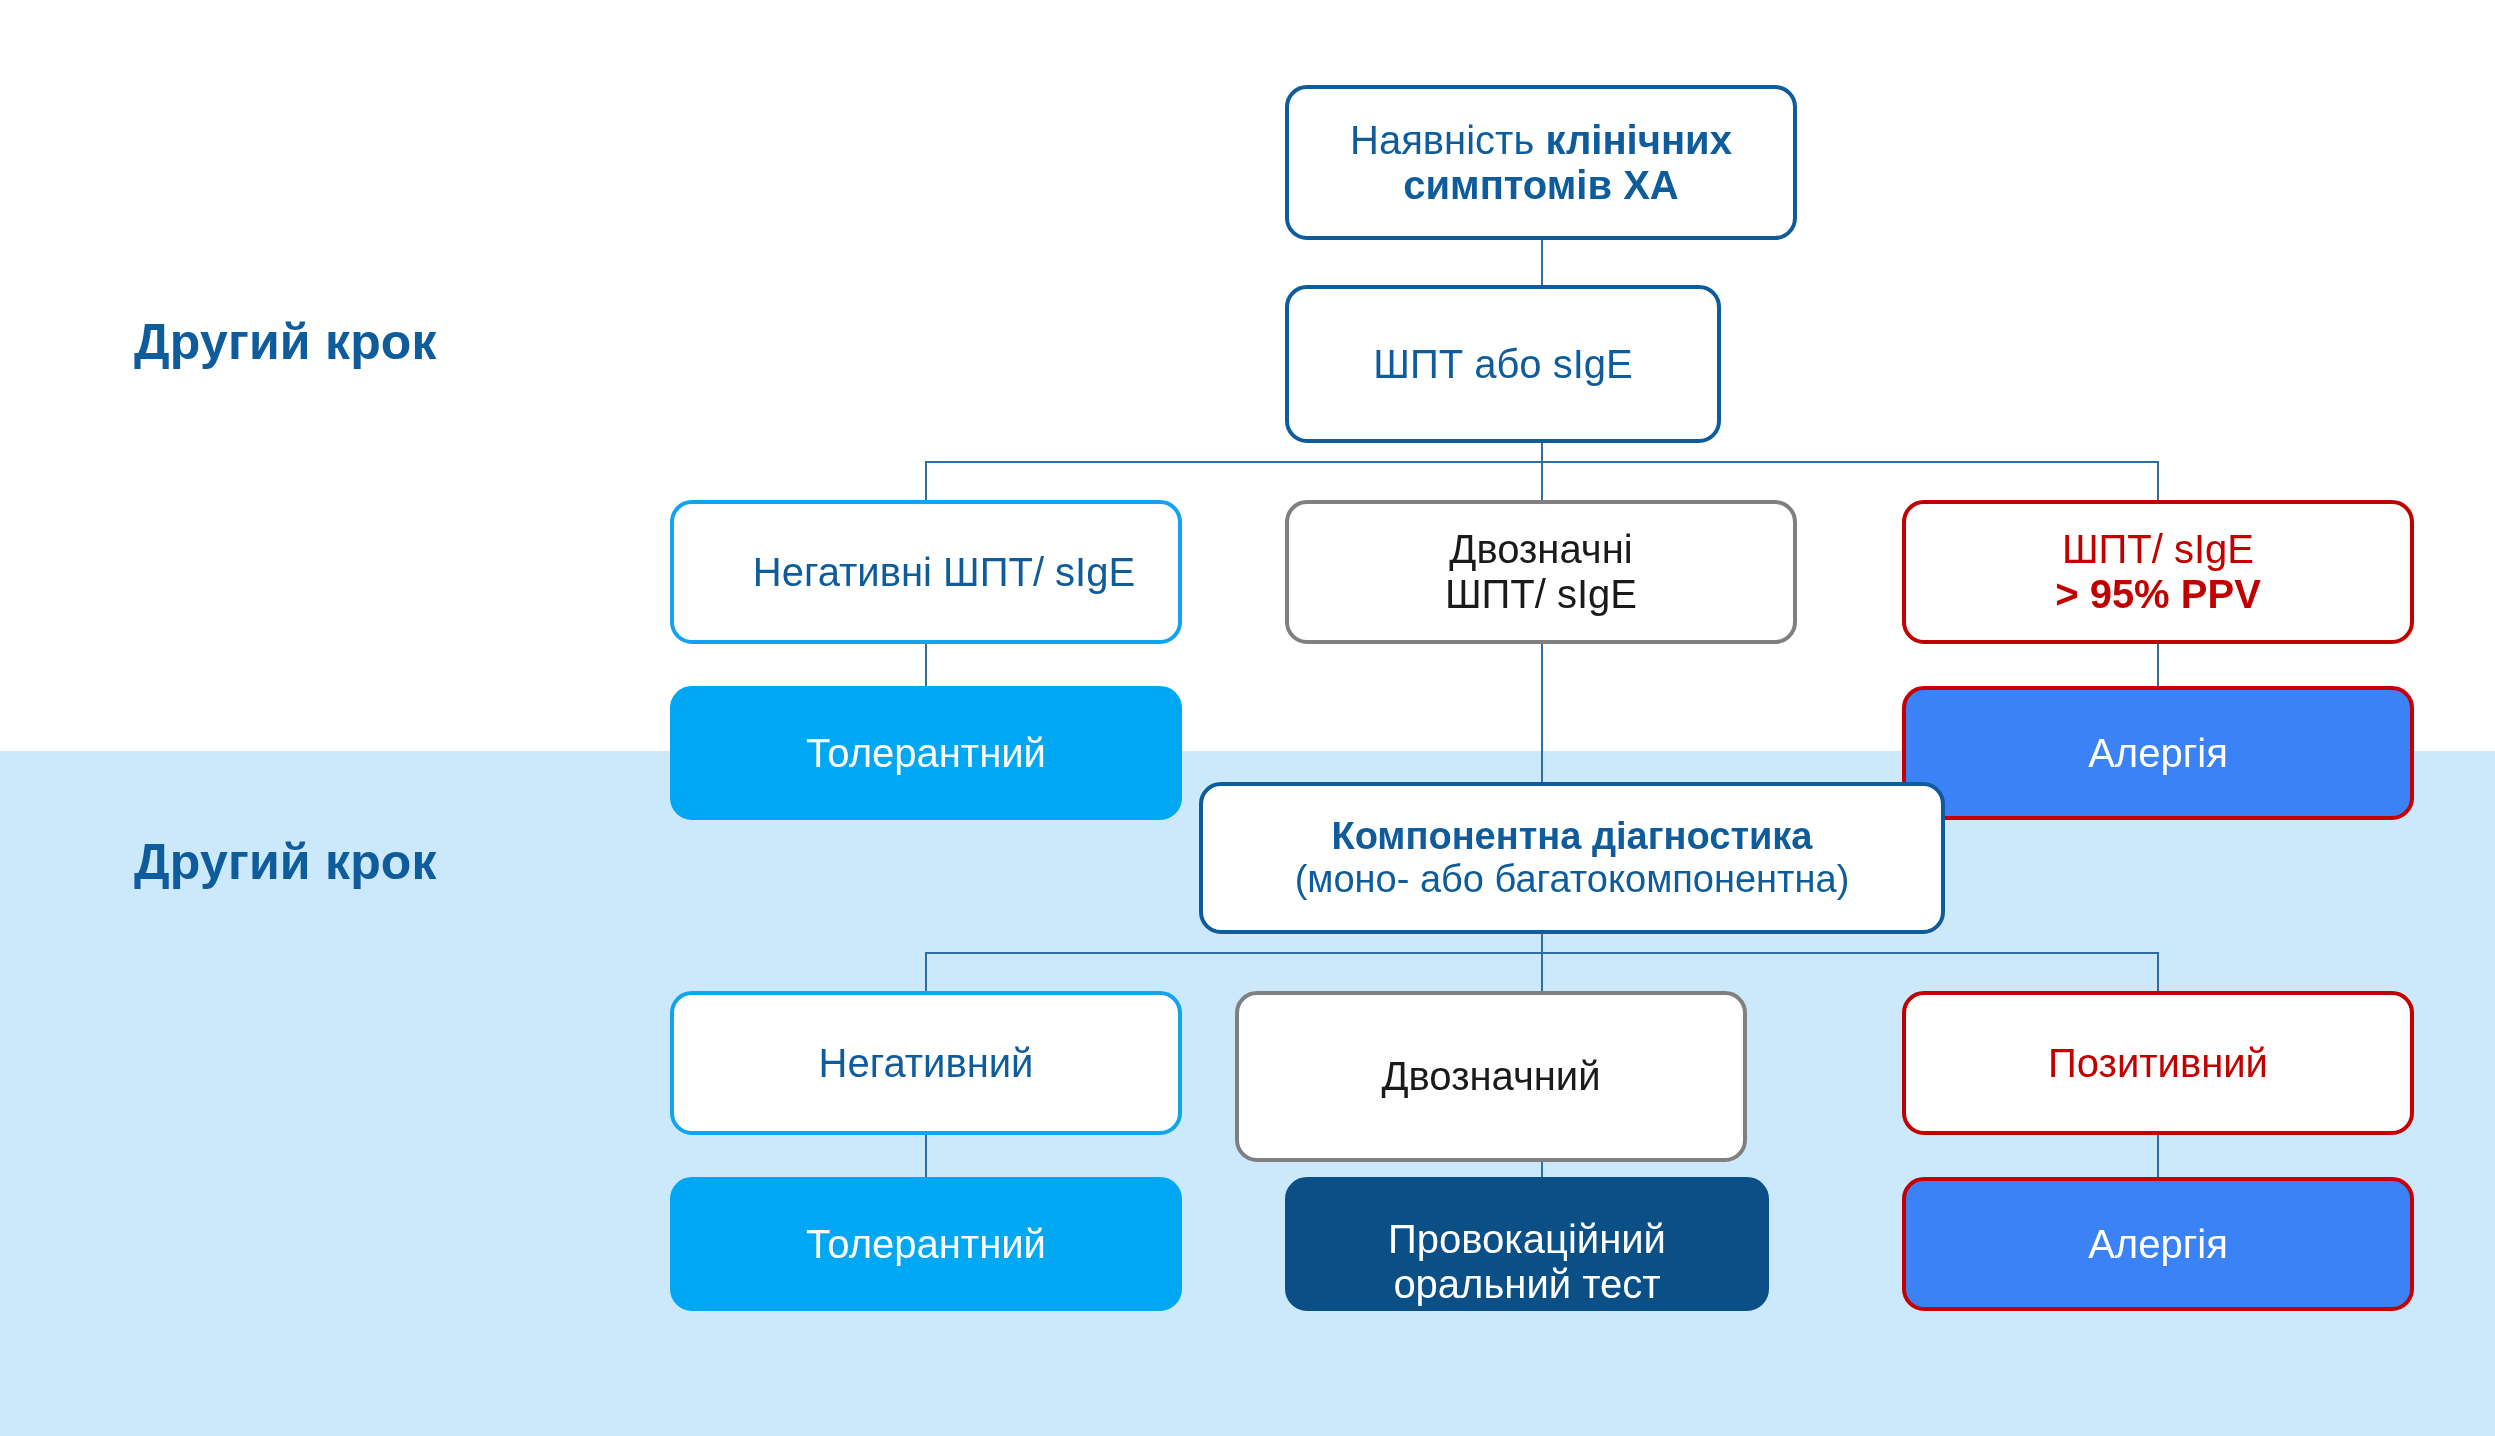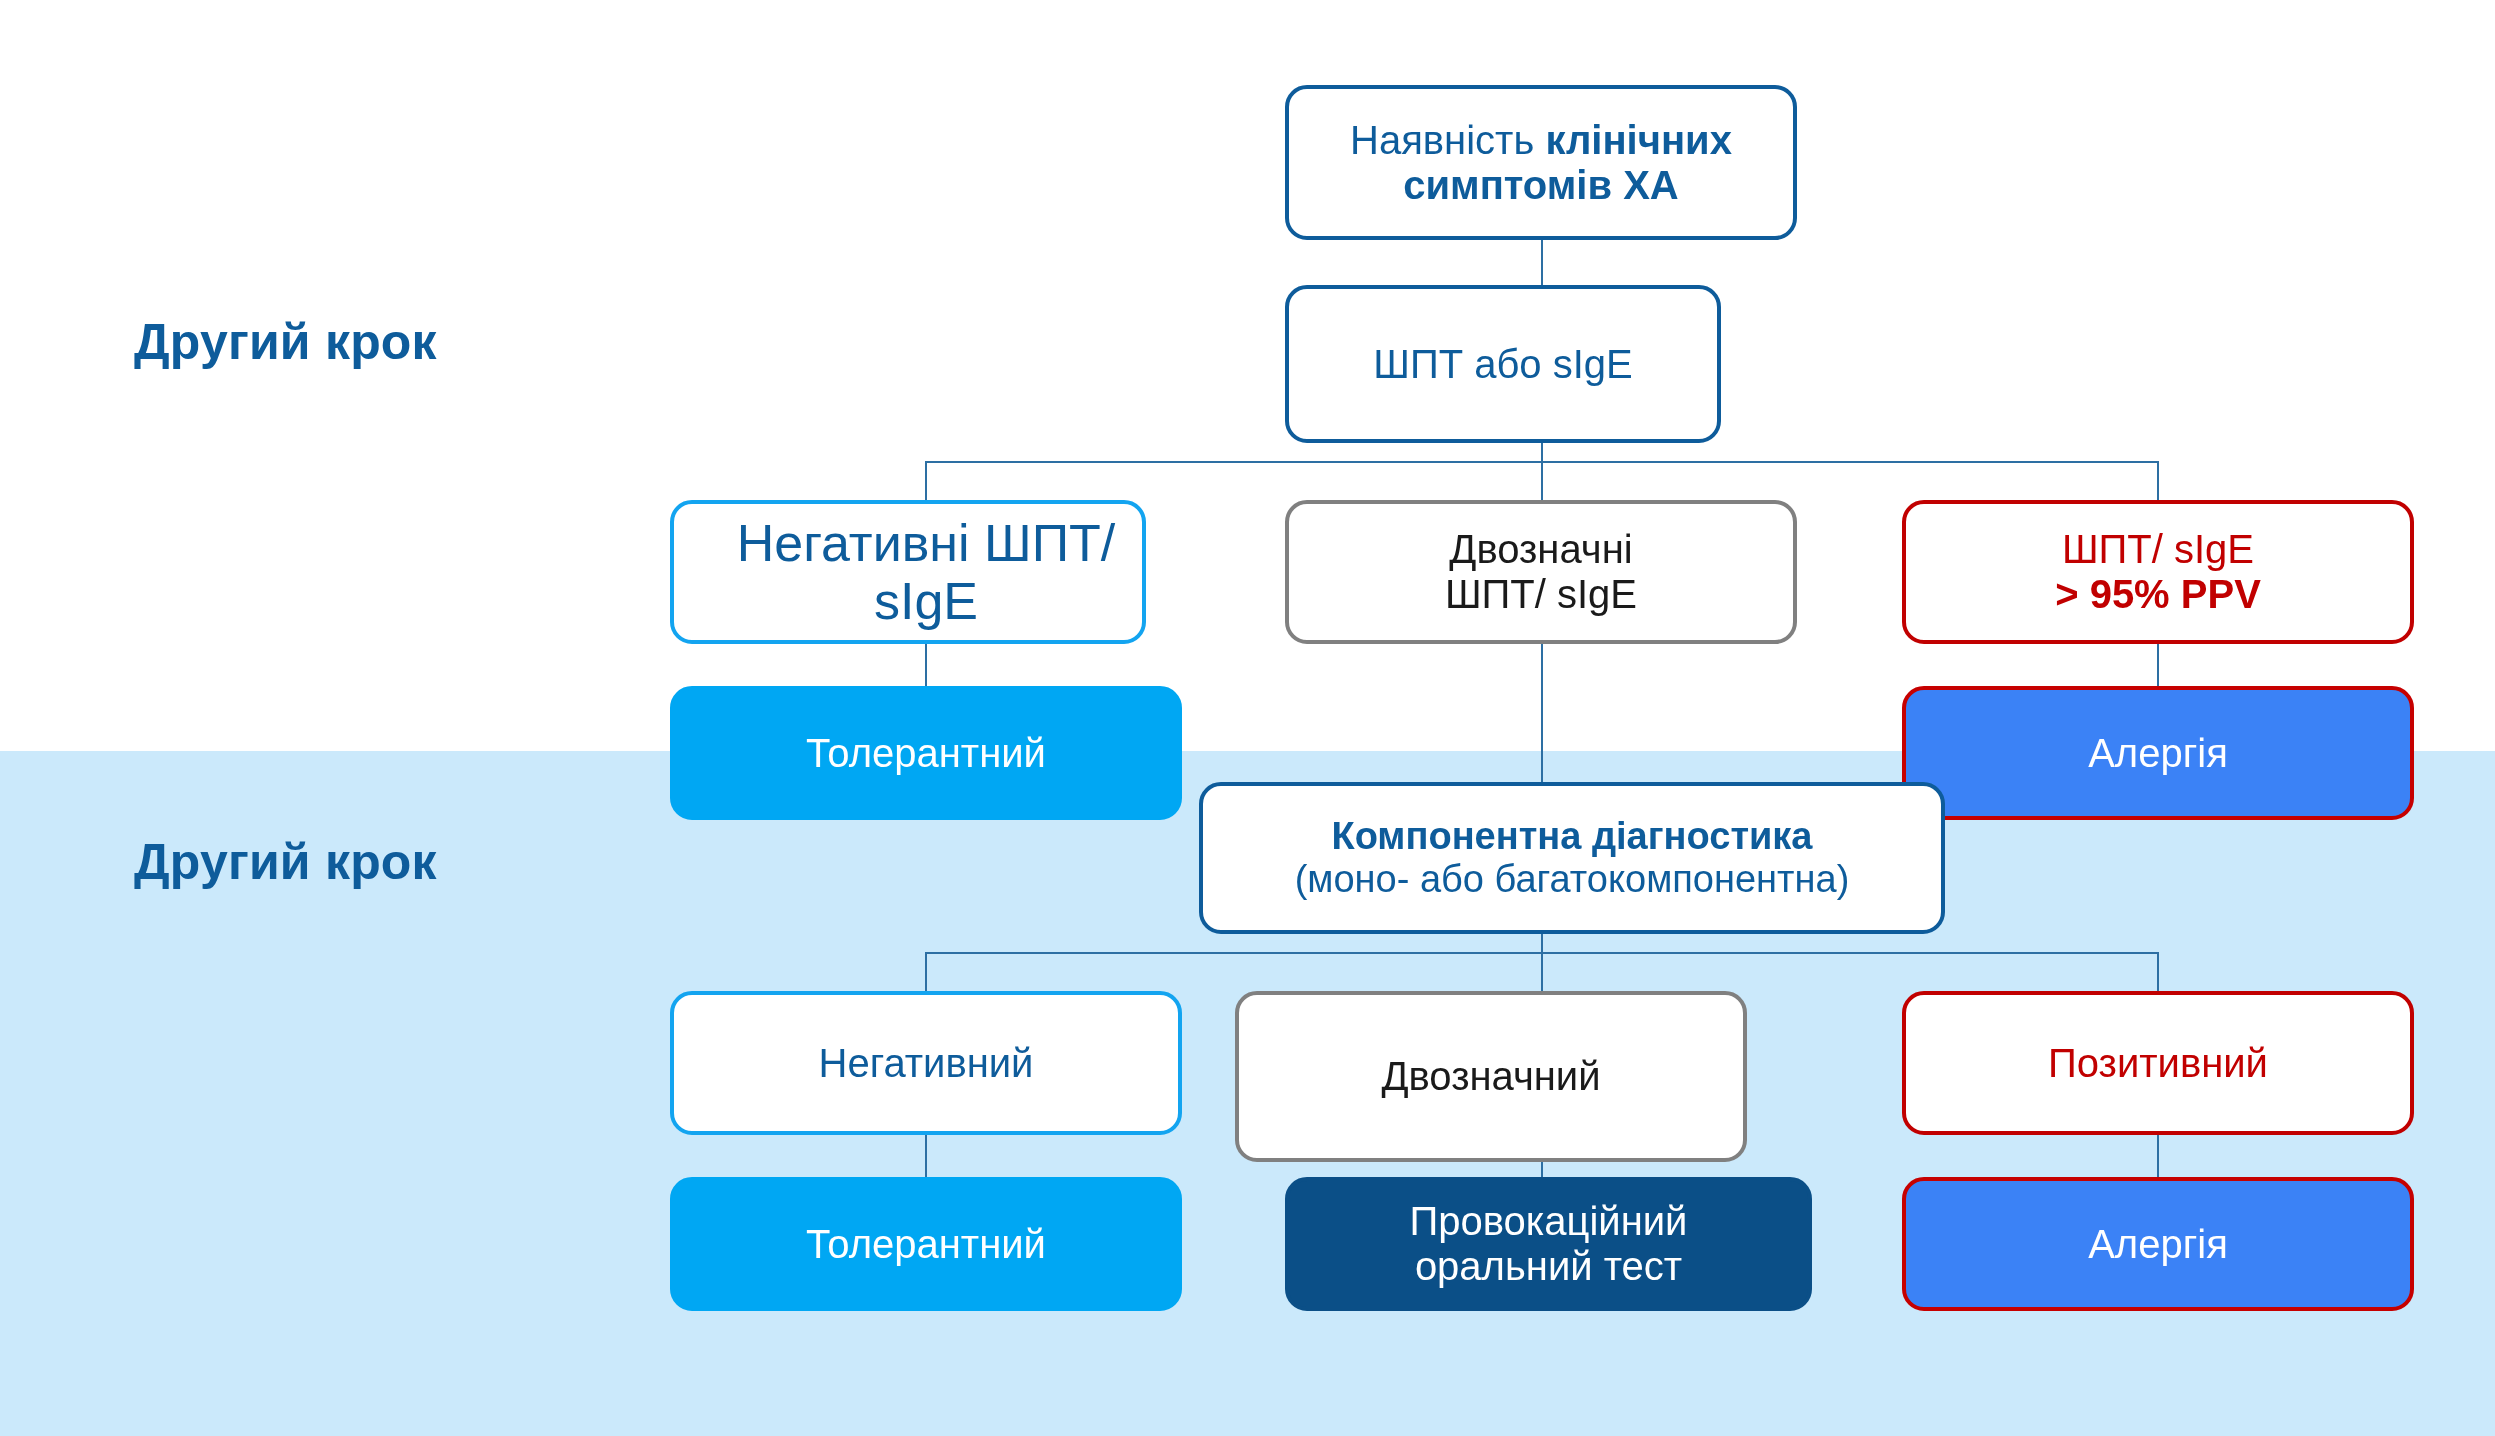--- a/index.html
+++ b/index.html
@@ -142,21 +142,21 @@
         <span class="r">Наявність </span><span class="b">клінічних</span>
       </span>
       <span class="ln b">симптомів ХА</span>
     </div>
   </div>
 
   <div class="node outline-navy" style="left:1285px; top:285px; width:436px; height:158px; font-size:40px;">
     <span class="ln r">ШПТ або sIgE</span>
   </div>
 
-  <div class="node outline-lightblue" style="left:670px; top:500px; width:476px; height:144px; font-size:52px;padding-left:46px;">
+  <div class="node outline-lightblue" style="left:670px; top:500px; width:512px; height:144px; font-size:40px;padding-left:46px;">
     <span class="ln r">Негативні ШПТ/ sIgE</span>
   </div>
 
   <div class="node outline-grey" style="left:1285px; top:500px; width:512px; height:144px; font-size:40px;">
     <div>
       <span class="ln r">Двозначні</span>
       <span class="ln r">ШПТ/ sIgE</span>
     </div>
   </div>
 
@@ -191,21 +191,21 @@
   </div>
 
   <div class="node outline-red" style="left:1902px; top:991px; width:512px; height:144px; font-size:40px;">
     <span class="ln r">Позитивний</span>
   </div>
 
   <div class="node fill-lightblue" style="left:670px; top:1177px; width:512px; height:134px; font-size:40px;">
     <span class="ln r">Толерантний</span>
   </div>
 
-  <div class="node fill-navy" style="left:1285px; top:1177px; width:527px; height:134px; font-size:40px;">
+  <div class="node fill-navy" style="left:1285px; top:1177px; width:484px; height:134px; font-size:40px;align-items:flex-end;">
     <div>
       <span class="ln r">Провокаційний</span>
       <span class="ln r">оральний тест</span>
     </div>
   </div>
 
   <div class="node fill-red" style="left:1902px; top:1177px; width:512px; height:134px; font-size:40px;">
     <span class="ln r">Алергія</span>
   </div>
 

